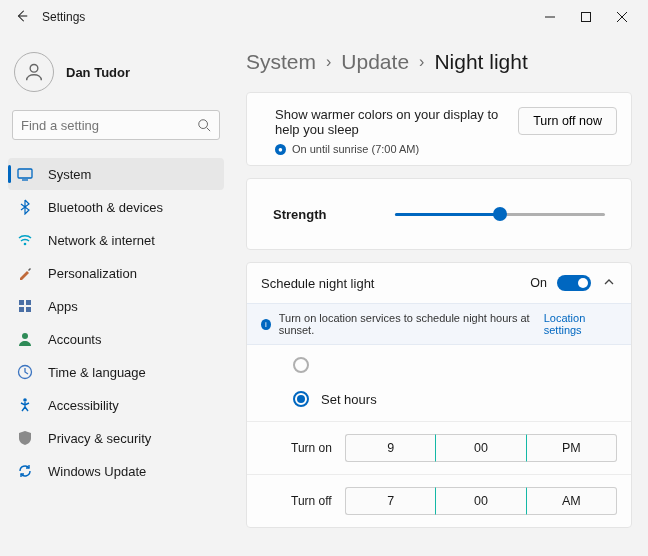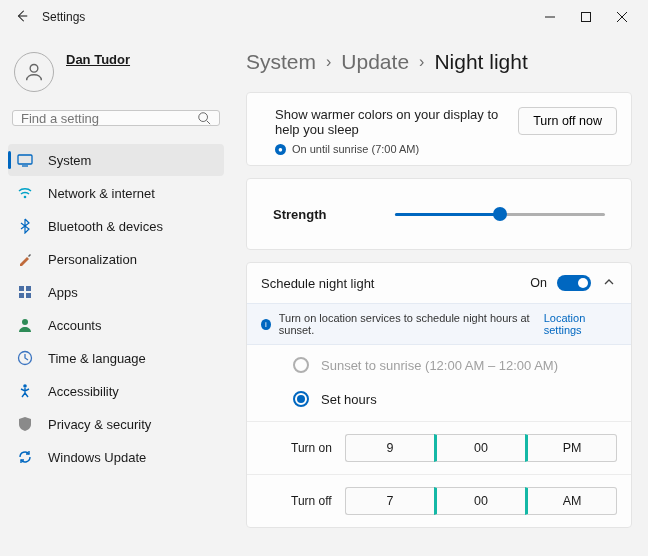--- a/index.html
+++ b/index.html
@@ -20,29 +20,29 @@
 }
 .titlebar .back { width: 28px; text-align: center; cursor: pointer; }
 .titlebar .app-title { margin-left: 6px; font-size: 12px; }
 .titlebar .spacer { flex: 1; }
 .titlebar .winbtn {
   width: 36px; height: 30px; display: flex; align-items: center; justify-content: center; cursor: pointer;
 }
 .main { display: flex; height: calc(100% - 34px); }
 .sidebar { width: 232px; padding: 8px 8px 0 8px; }
 .account {
-  display: flex; padding: 10px 6px 18px 6px; text-decoration: underline;
+  display: flex; align-items: center; padding: 10px 6px 18px 6px;
 }
 .avatar {
   width: 40px; height: 40px; border-radius: 50%; border: 1px solid #b0b0b0;
   display: flex; align-items: center; justify-content: center; margin-right: 12px;
 }
 .account-name { font-weight: 600; font-size: 13px; }
 .searchwrap {
-  border: 1px solid #c8c8c8; background: #fbfbfb; height: 16px;
+  border: 1px solid #c8c8c8; background: #fbfbfb; height: 30px;
   display: flex; align-items: center; padding: 0 8px; margin: 0 4px 18px 4px;
   border-radius: 3px;
 }
 .searchwrap input { border: none; outline: none; background: transparent; flex: 1; font-size: 13px; }
 .nav { list-style: none; }
 .nav li {
   display: flex; align-items: center; height: 32px; border-radius: 4px; padding: 0 8px;
   cursor: pointer; font-size: 13px; margin-bottom: 1px;
 }
 .nav li.selected { background: #e7e7e7; position: relative; }
@@ -111,21 +111,21 @@
 .timeblock { border-top: 1px solid #ececec; padding: 12px 14px; display: flex; align-items: center; gap: 8px; }
 .timeblock .tlbl { width: 76px; text-indent: 30px; font-size: 12px; }
 .seg { flex: 1; display: flex; }
 .seg-btn {
   flex: 1; border: 1px solid #cfcfcf; background: #fbfbfb; height: 28px;
   display: flex; align-items: center; justify-content: center; font-size: 12.5px; cursor: pointer;
 }
 .seg-btn:first-child { border-radius: 3px 0 0 3px; border-right: none; }
 .seg-btn:last-child { border-radius: 0 3px 3px 0; border-left: none; }
 .seg-btn:nth-child(2){ border-left: none; border-right: none; }
-.seg-btn + .seg-btn { border-left: 3px solid #14b8a6; }
+.seg-btn + .seg-btn { border-left: 1px solid #14b8a6; }
 .help-row { display: flex; align-items: center; gap: 10px; padding: 14px 4px; }
 .help-row a { color: #15803d; text-decoration: none; font-size: 13px; }
 </style>
 </head>
 <body>
 
 <div class="titlebar">
   <div class="back">
     <svg width="14" height="14" viewBox="0 0 16 16">
         <path d="M10 2 4 8l6 6" fill="none" stroke="#1a1a1a" stroke-width="1.2"></path>
@@ -178,33 +178,33 @@
             <svg width="16" height="16" viewBox="0 0 16 16">
               <rect x="1" y="3" width="14" height="9" rx="1" fill="none" stroke="#0067c0" stroke-width="1.3"></rect>
               <line x1="5" y1="14" x2="11" y2="14" stroke="#0067c0" stroke-width="1.3"></line>
             </svg>
           </span>
         <span>System</span>
       </li>
       <li>
         <span class="navicon">
             <svg width="16" height="16" viewBox="0 0 16 16">
+              <path d="M8 1v14l4-4-8-6m0 6 8-6-4-4" fill="none" stroke="#0067c0" stroke-width="1.2"></path>
+            </svg>
+          </span>
+        <span>Bluetooth &amp; devices</span>
+      </li>
+      <li>
+        <span class="navicon">
+            <svg width="16" height="16" viewBox="0 0 16 16">
               <path d="M2 6c3-3 9-3 12 0M4 9c2-2 6-2 8 0" fill="none" stroke="#00a2c7" stroke-width="1.4"></path>
               <circle cx="8" cy="12" r="1.3" fill="#00a2c7"></circle>
             </svg>
           </span>
         <span>Network &amp; internet</span>
-      </li>
-      <li>
-        <span class="navicon">
-            <svg width="16" height="16" viewBox="0 0 16 16">
-              <path d="M8 1v14l4-4-8-6m0 6 8-6-4-4" fill="none" stroke="#0067c0" stroke-width="1.2"></path>
-            </svg>
-          </span>
-        <span>Bluetooth &amp; devices</span>
       </li>
       <li>
         <span class="navicon">
             <svg width="16" height="16" viewBox="0 0 16 16">
               <path d="M3 13l7-7 2 2-7 7H3v-2z" fill="#c06a3b"></path>
               <path d="M11 5l2-2 1 1-2 2" fill="#5a5a5a"></path>
             </svg>
           </span>
         <span>Personalization</span>
       </li>
@@ -309,21 +309,20 @@
       </div>
 
       <div class="infobar">
         <span class="info-dot">i</span>
         <span>Turn on location services to schedule night hours at sunset.</span>
         <span class="link">Location settings</span>
       </div>
 
       <div class="radio-row disabled">
         <span class="radio"></span>
-        <span>Sunset to sunrise (12:00 AM – 12:00 AM)</span>
       </div>
 
       <div class="radio-row" style="padding-bottom:14px">
         <span class="radio checked"></span>
         <span>Set hours</span>
       </div>
 
       <div class="timeblock">
         <span class="tlbl">Turn on</span>
         <div class="seg">

